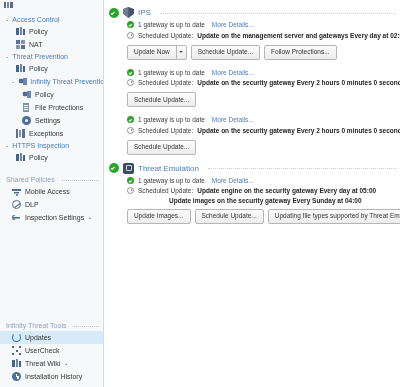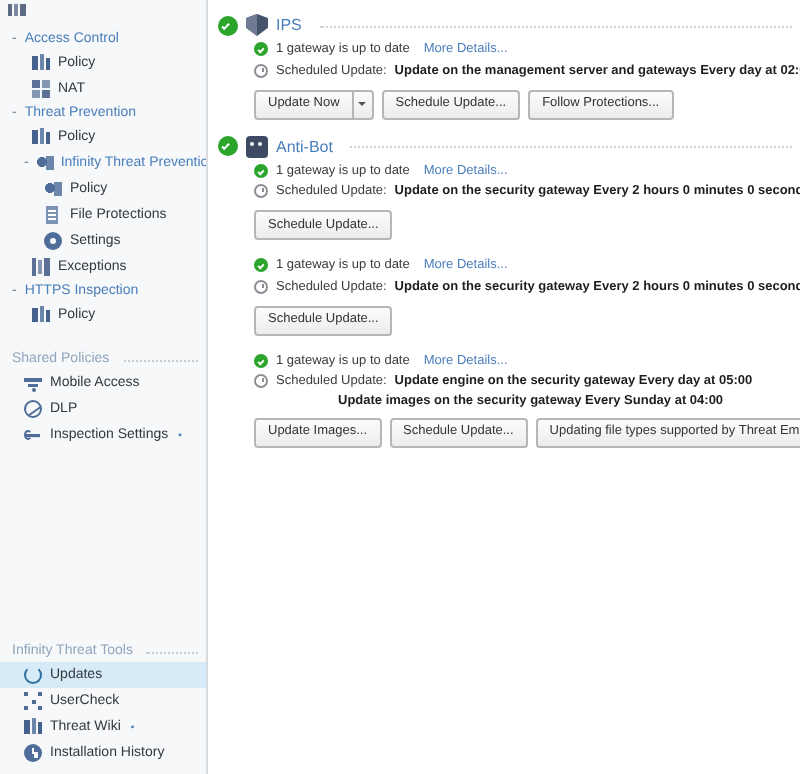--- a/index.html
+++ b/index.html
@@ -337,26 +337,20 @@
           <div class="btn-arrow">
               <i></i>
             </div>
         </div>
         <button class="btn">Schedule Update...</button>
         <button class="btn">Follow Protections...</button>
       </div>
     </div>
 
     <div class="card">
-      <div class="card-head">
-        <span class="chk"></span>
-        <span class="blade bl-bot"></span>
-        <span class="card-title">Anti-Bot</span>
-        <span class="hdotline"></span>
-      </div>
       <div class="rows">
         <div class="row">
           <span class="mini-chk"></span>
           <span class="rtxt">1 gateway is up to date</span>
           <span class="rtxt lnk">More Details...</span>
         </div>
         <div class="row">
           <span class="clock"></span>
           <span class="rtxt">Scheduled Update:</span>
           <span class="rtxt"><b>Update on the security gateway Every 2 hours 0 minutes 0 seconds</b></span>
@@ -379,20 +373,26 @@
           <span class="rtxt">Scheduled Update:</span>
           <span class="rtxt"><b>Update on the security gateway Every 2 hours 0 minutes 0 seconds</b></span>
         </div>
       </div>
       <div class="btns">
         <button class="btn">Schedule Update...</button>
       </div>
     </div>
 
     <div class="card">
+      <div class="card-head">
+        <span class="chk"></span>
+        <span class="blade bl-te"></span>
+        <span class="card-title">Threat Emulation</span>
+        <span class="hdotline"></span>
+      </div>
       <div class="rows">
         <div class="row">
           <span class="mini-chk"></span>
           <span class="rtxt">1 gateway is up to date</span>
           <span class="rtxt lnk">More Details...</span>
         </div>
         <div class="row">
           <span class="clock"></span>
           <span class="rtxt">Scheduled Update:</span>
           <span class="rtxt"><b>Update engine on the security gateway Every day at 05:00</b></span>

